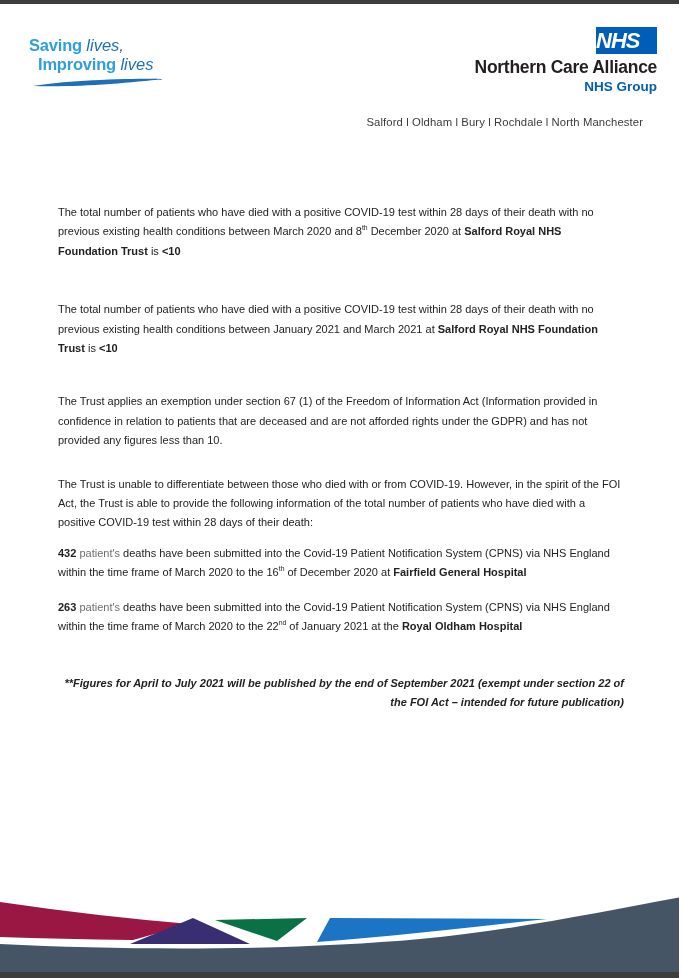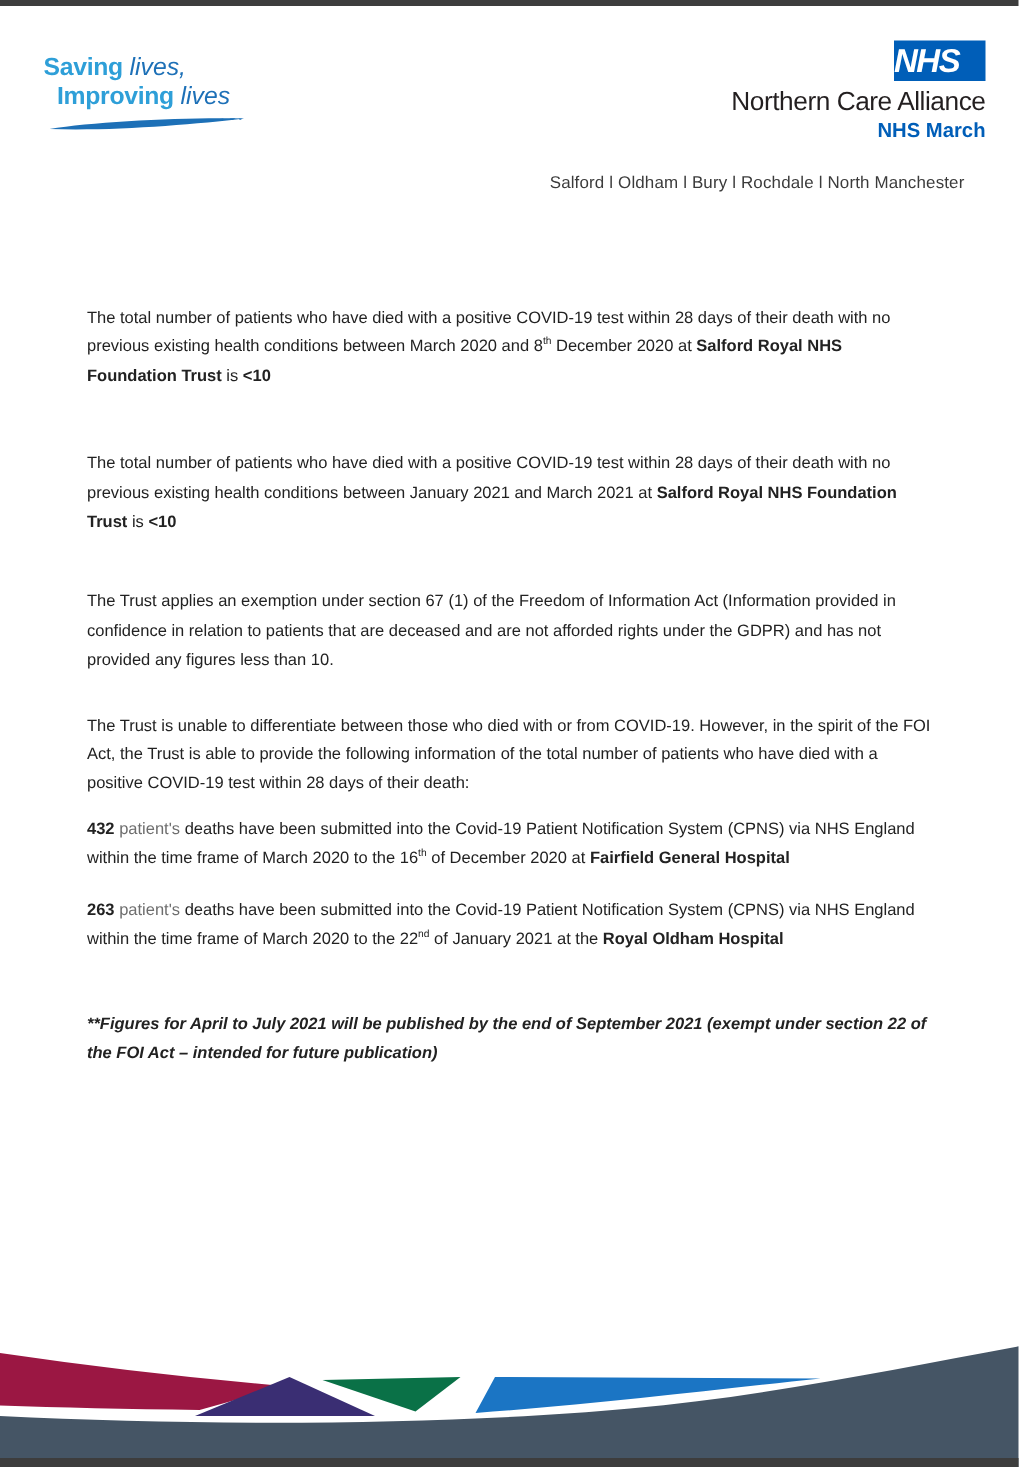--- a/index.html
+++ b/index.html
@@ -22,38 +22,38 @@
   .tl-italic{font-style:italic;font-size:16.5px;color:var(--tagline_dark_blue,#1D70B7);}
   .brush{display:block;margin:4px 0 0 4px;}
 
   
   .nhs-block{position:absolute;top:27px;right:22px;text-align:right;}
   .nhs-box{
     display:inline-block;background:var(--nhs_blue,#005EB8);color:#ffffff;
     width:61px;height:27px;line-height:27px;text-align:left;
     font-weight:bold;font-style:italic;font-size:22px;letter-spacing:-1px;
   }
-  .org-name{margin-top:3px;font-weight:normal;font-size:17.5px;color:#231F20;letter-spacing:-0.3px;}
+  .org-name{margin-top:3px;font-weight:bold;font-size:17.5px;color:#231F20;letter-spacing:-0.3px;}
   .org-group{margin-top:1px;font-weight:bold;font-size:13.5px;color:var(--nhs_blue,#005EB8);}
   .localities{
     position:absolute;top:116px;right:36px;
     font-size:11.3px;color:#3B3B3B;letter-spacing:0.1px;
   }
 
   
   .body-text{position:absolute;left:58px;top:203px;width:566px;}
   .body-text p{
     margin:0;font-size:11px;line-height:19.4px;color:#222222;
   }
   .body-text p:nth-child(2){margin-top:39px;}
   .body-text p:nth-child(3){margin-top:34px;}
   .body-text p:nth-child(4){margin-top:24px;}
   .body-text p:nth-child(5){margin-top:11px;}
   .body-text p:nth-child(6){margin-top:15px;}
-  .body-text p:nth-child(7){margin-top:37px;}
+  .body-text p:nth-child(7){margin-top:37px;text-align:right;}
   .body-text .b{font-weight:bold;}
   .body-text .grey{color:var(--grey_word,#6E6E6E);}
   .body-text sup{font-size:0.62em;line-height:0;}
   .body-text p.footnote{font-weight:bold;font-style:italic;}
 
   
   .footer-wave{position:absolute;left:0;bottom:0;width:682px;height:98px;display:block;}
 </style>
 </head>
 <body>
@@ -67,21 +67,21 @@
     <div class="line2"><span class="tl-bold">Improving</span> <span class="tl-italic">lives</span></div>
     <svg class="brush" width="132" height="10" viewBox="0 0 132 10">
       <path d="M0,8 C30,3 90,0 130,1 C96,5 42,9.5 0,8 Z" style="fill:var(--tagline_dark_blue,#1D70B7)"></path>
       <path d="M112,1.5 L116,1 L115,2.5 Z M120,1 L124,0.8 L122,2 Z M126,1 L129,1 L127,2 Z" style="fill:var(--tagline_dark_blue,#1D70B7)"></path>
     </svg>
   </div>
 
   <div class="nhs-block">
     <div class="nhs-box"><span>NHS</span></div>
     <div class="org-name">Northern Care Alliance</div>
-    <div class="org-group">NHS March</div>
+    <div class="org-group">NHS Group</div>
   </div>
 
   <div class="localities">Salford l Oldham l Bury l Rochdale l North Manchester</div>
 
   <div class="body-text">
       <p class=""><span>The total number of patients who have died with a positive COVID-19 test within 28 days of their death with no previous existing health conditions between March 2020 and 8</span><sup>th</sup><span> December 2020 at </span><span class="b">Salford Royal NHS Foundation Trust</span><span> is </span><span class="b">&lt;10</span></p>
       <p class=""><span>The total number of patients who have died with a positive COVID-19 test within 28 days of their death with no previous existing health conditions between January 2021 and March 2021 at </span><span class="b">Salford Royal NHS Foundation Trust</span><span> is </span><span class="b">&lt;10</span></p>
       <p class=""><span>The Trust applies an exemption under section 67 (1) of the Freedom of Information Act (Information provided in confidence in relation to patients that are deceased and are not afforded rights under the GDPR) and has not provided any figures less than 10.</span></p>
       <p class=""><span>The Trust is unable to differentiate between those who died with or from COVID-19. However, in the spirit of the FOI Act, the Trust is able to provide the following information of the total number of patients who have died with a positive COVID-19 test within 28 days of their death:</span></p>
       <p class=""><span class="b">432</span><span> </span><span class="grey">patient's</span><span> deaths have been submitted into the Covid-19 Patient Notification System (CPNS) via NHS England within the time frame of March 2020 to the 16</span><sup>th</sup><span> of December 2020 at </span><span class="b">Fairfield General Hospital</span></p>

